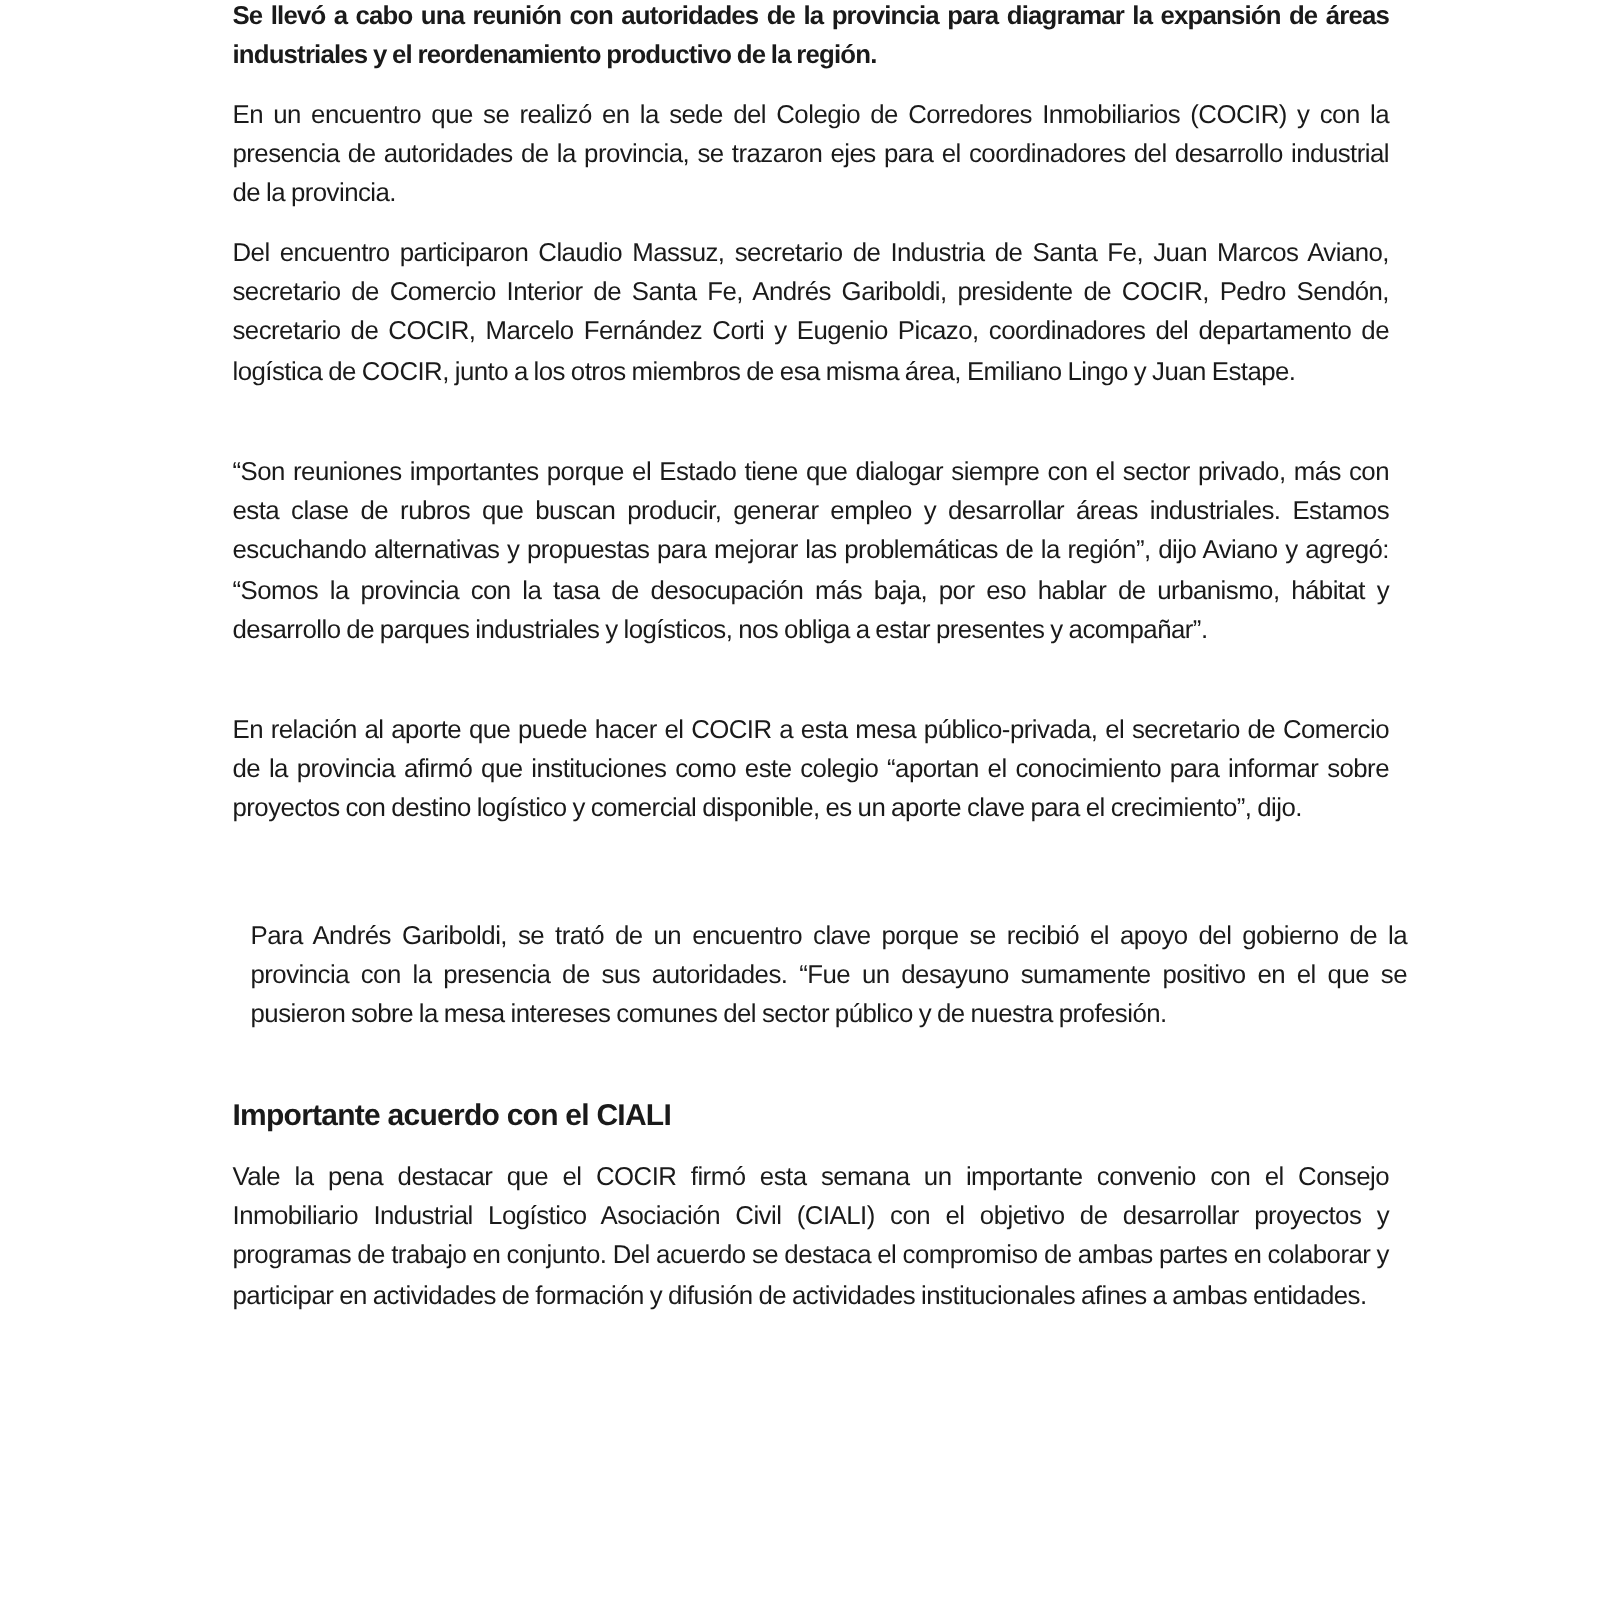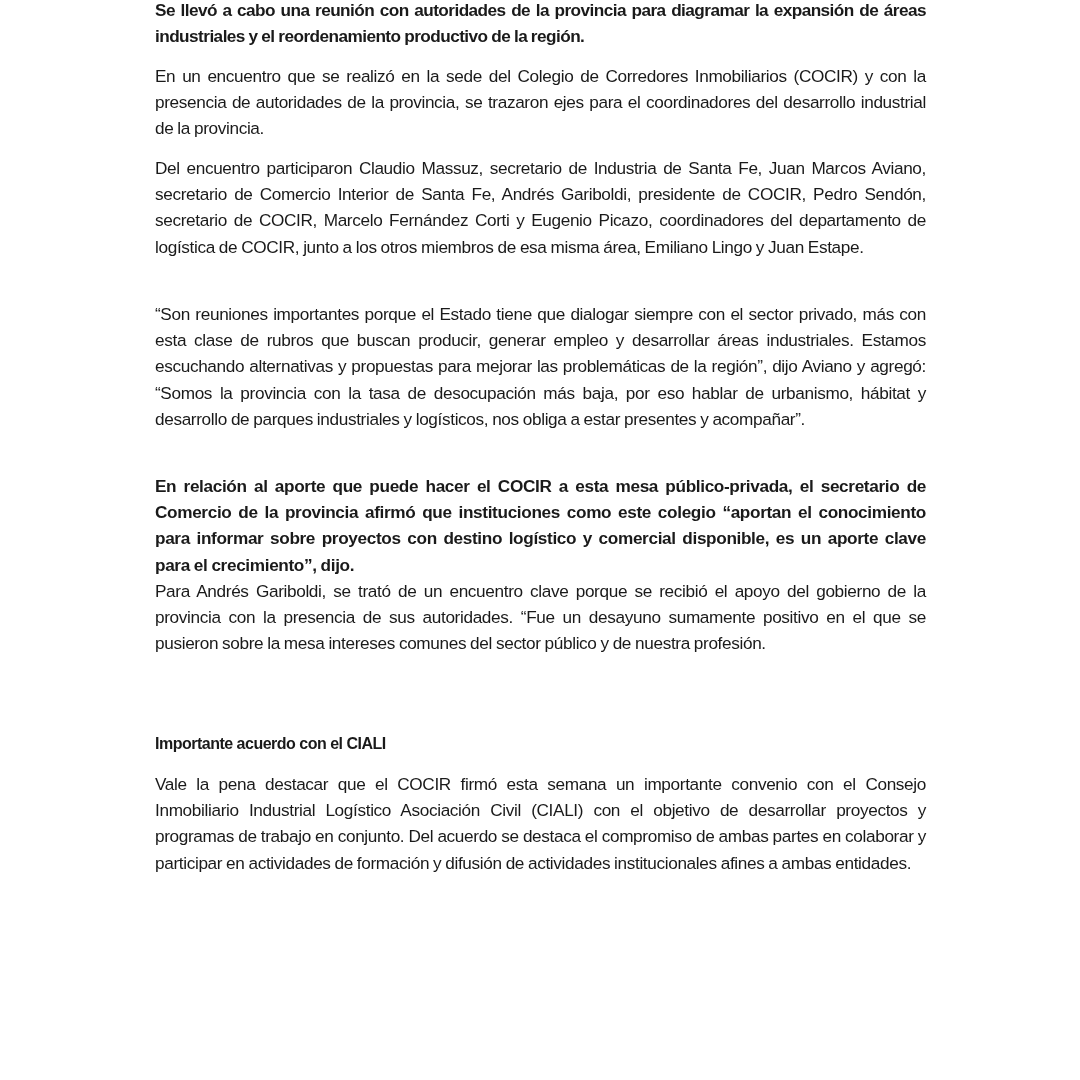--- a/index.html
+++ b/index.html
@@ -37,38 +37,38 @@
       left: 0;
       width: 771px;
       letter-spacing: -0.55px;
     }
     .p { position: absolute; left: 0; width: 771px; }
     .heading {
       position: absolute;
       left: 0;
       font-family: "Liberation Sans", sans-serif;
       font-weight: bold;
-      font-size: 16px;
+      font-size: 20px;
       letter-spacing: -0.5px;
       margin: 0;
       line-height: 26px;
     }
   </style>
 </head>
 <body>
 
 <div class="page">
   <p class="txt lead">Se llevó a cabo una reunión con autoridades de la provincia para diagramar la expansión de áreas industriales y el reordenamiento productivo de la región.</p>
 
   <p class="txt p" style="top:63px;">En un encuentro que se realizó en la sede del Colegio de Corredores Inmobiliarios (COCIR) y con la presencia de autoridades de la provincia, se trazaron ejes para el coordinadores del desarrollo industrial de la provincia.</p>
 
   <p class="txt p" style="top:155px;">Del encuentro participaron Claudio Massuz, secretario de Industria de Santa Fe, Juan Marcos Aviano, secretario de Comercio Interior de Santa Fe, Andrés Gariboldi, presidente de COCIR, Pedro Sendón, secretario de COCIR, Marcelo Fernández Corti y Eugenio Picazo, coordinadores del departamento de logística de COCIR, junto a los otros miembros de esa misma área, Emiliano Lingo y Juan Estape.</p>
 
   <p class="txt p" style="top:301px;">“Son reuniones importantes porque el Estado tiene que dialogar siempre con el sector privado, más con esta clase de rubros que buscan producir, generar empleo y desarrollar áreas industriales. Estamos escuchando alternativas y propuestas para mejorar las problemáticas de la región”, dijo Aviano y agregó: “Somos la provincia con la tasa de desocupación más baja, por eso hablar de urbanismo, hábitat y desarrollo de parques industriales y logísticos, nos obliga a estar presentes y acompañar”.</p>
 
-  <p class="txt p" style="top:473px;font-weight:bold;">En relación al aporte que puede hacer el COCIR a esta mesa público-privada, el secretario de Comercio de la provincia afirmó que instituciones como este colegio “aportan el conocimiento para informar sobre proyectos con destino logístico y comercial disponible, es un aporte clave para el crecimiento”, dijo.</p>
+  <p class="txt p" style="top:473px;">En relación al aporte que puede hacer el COCIR a esta mesa público-privada, el secretario de Comercio de la provincia afirmó que instituciones como este colegio “aportan el conocimiento para informar sobre proyectos con destino logístico y comercial disponible, es un aporte clave para el crecimiento”, dijo.</p>
 
-  <p class="txt p" style="top:578px;">Para Andrés Gariboldi, se trató de un encuentro clave porque se recibió el apoyo del gobierno de la provincia con la presencia de sus autoridades. “Fue un desayuno sumamente positivo en el que se pusieron sobre la mesa intereses comunes del sector público y de nuestra profesión.</p>
+  <p class="txt p" style="top:610px;margin-left:12px;">Para Andrés Gariboldi, se trató de un encuentro clave porque se recibió el apoyo del gobierno de la provincia con la presencia de sus autoridades. “Fue un desayuno sumamente positivo en el que se pusieron sobre la mesa intereses comunes del sector público y de nuestra profesión.</p>
 
   <h2 class="heading" style="top:731px;">Importante acuerdo con el CIALI</h2>
 
   <p class="txt p" style="top:771px;">Vale la pena destacar que el COCIR firmó esta semana un importante convenio con el Consejo Inmobiliario Industrial Logístico Asociación Civil (CIALI) con el objetivo de desarrollar proyectos y programas de trabajo en conjunto. Del acuerdo se destaca el compromiso de ambas partes en colaborar y participar en actividades de formación y difusión de actividades institucionales afines a ambas entidades.</p>
 </div>
 
 </body></html>

